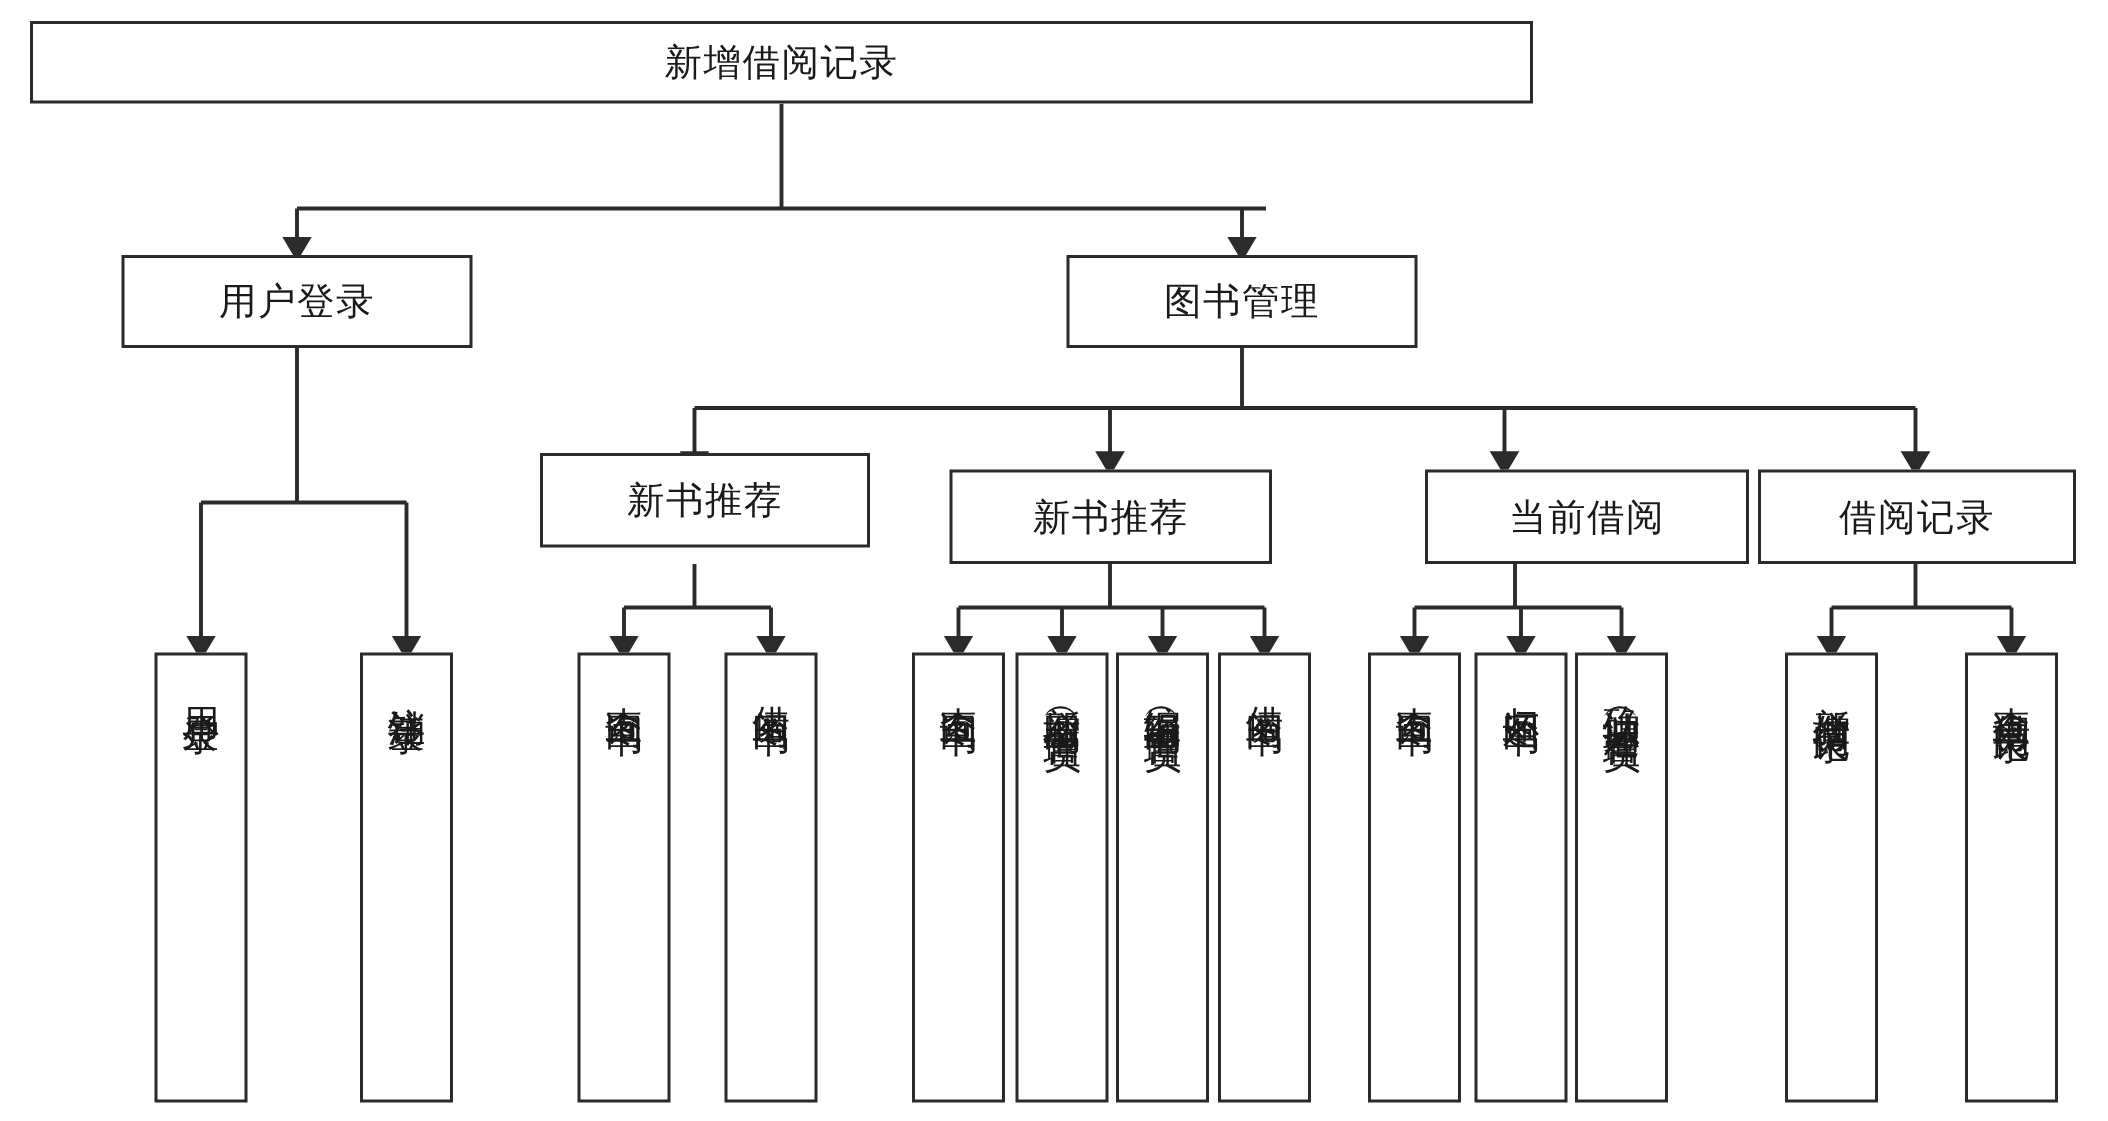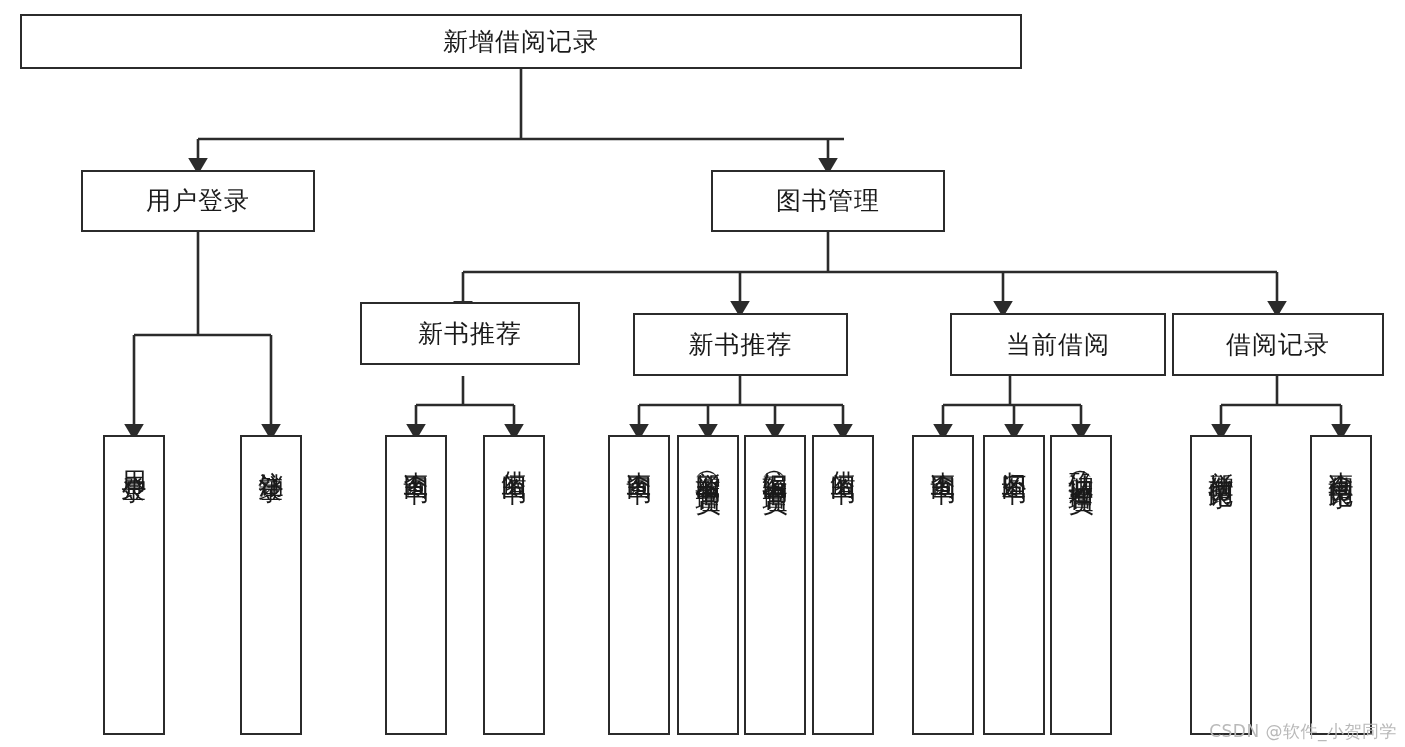--- a/index.html
+++ b/index.html
@@ -180,14 +180,13 @@
     <span class="vtext">确认归还（管理员）</span>
   </div>
 
   <div class="node v" style="left: 1190px; top: 435px; width: 62px; height: 300px;">
     <span class="vtext">新增借阅记录</span>
   </div>
   <div class="node v" style="left: 1310px; top: 435px; width: 62px; height: 300px;">
     <span class="vtext">查询借阅记录</span>
   </div>
 
-  <div class="watermark">CSDN @软件_小贺同学</div>
 </div>
 
 </body></html>

